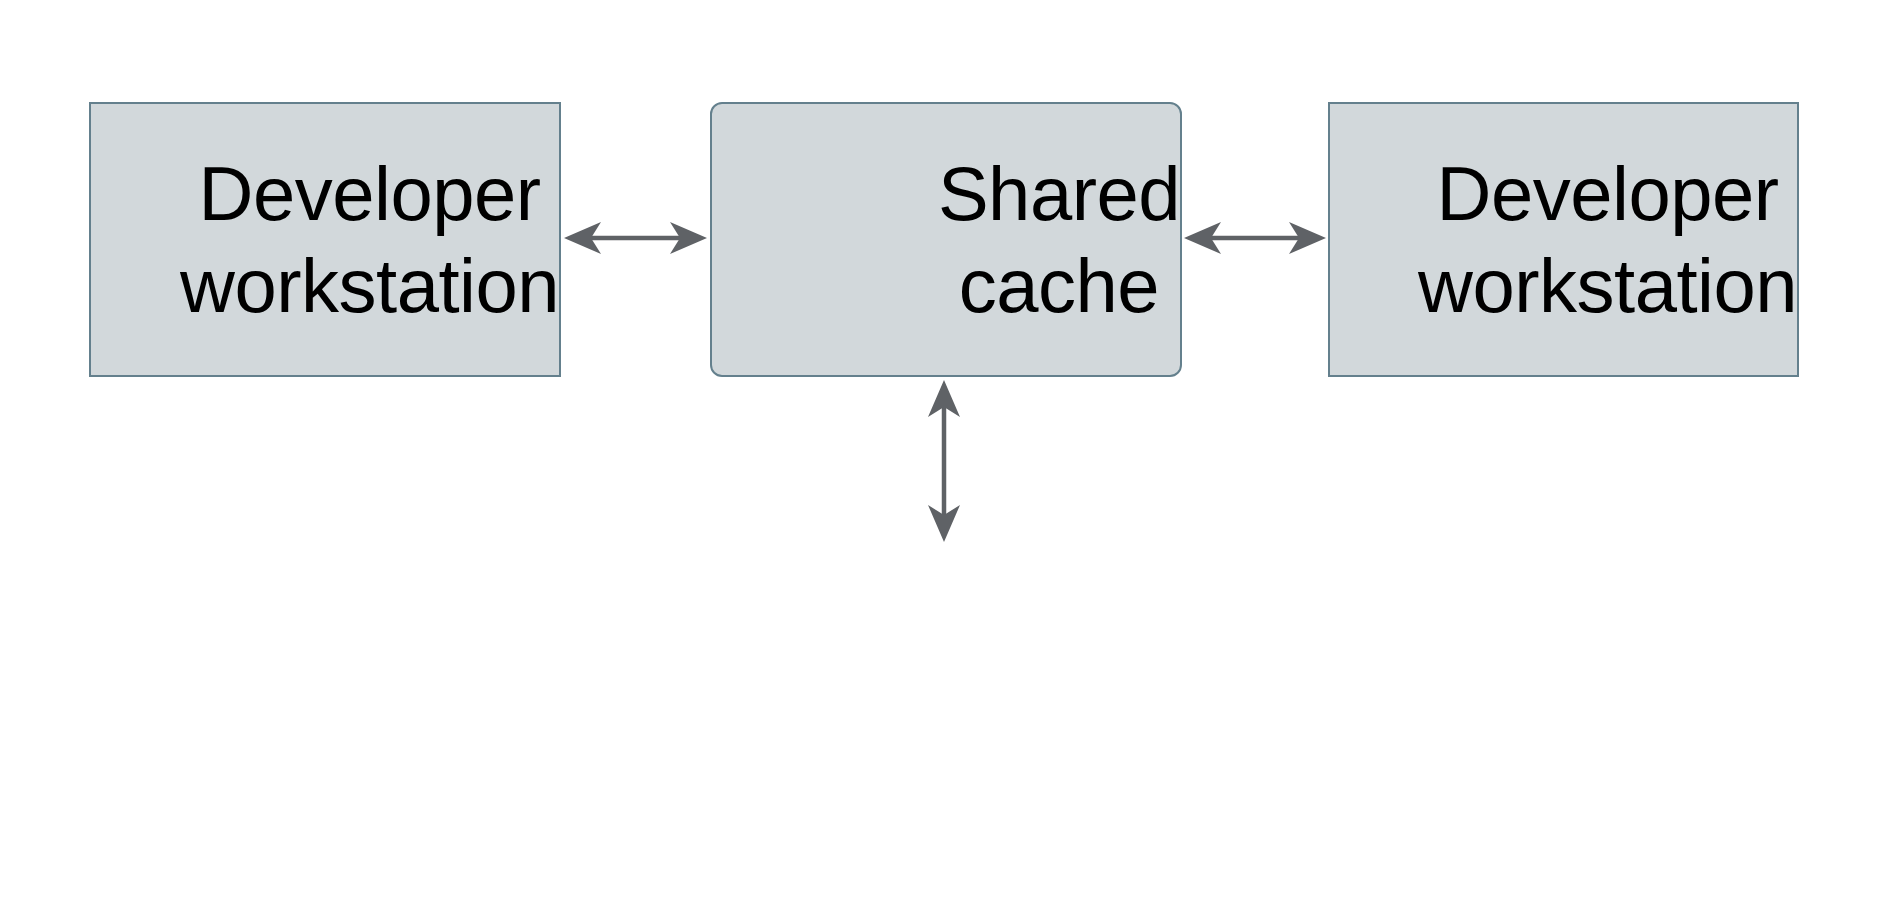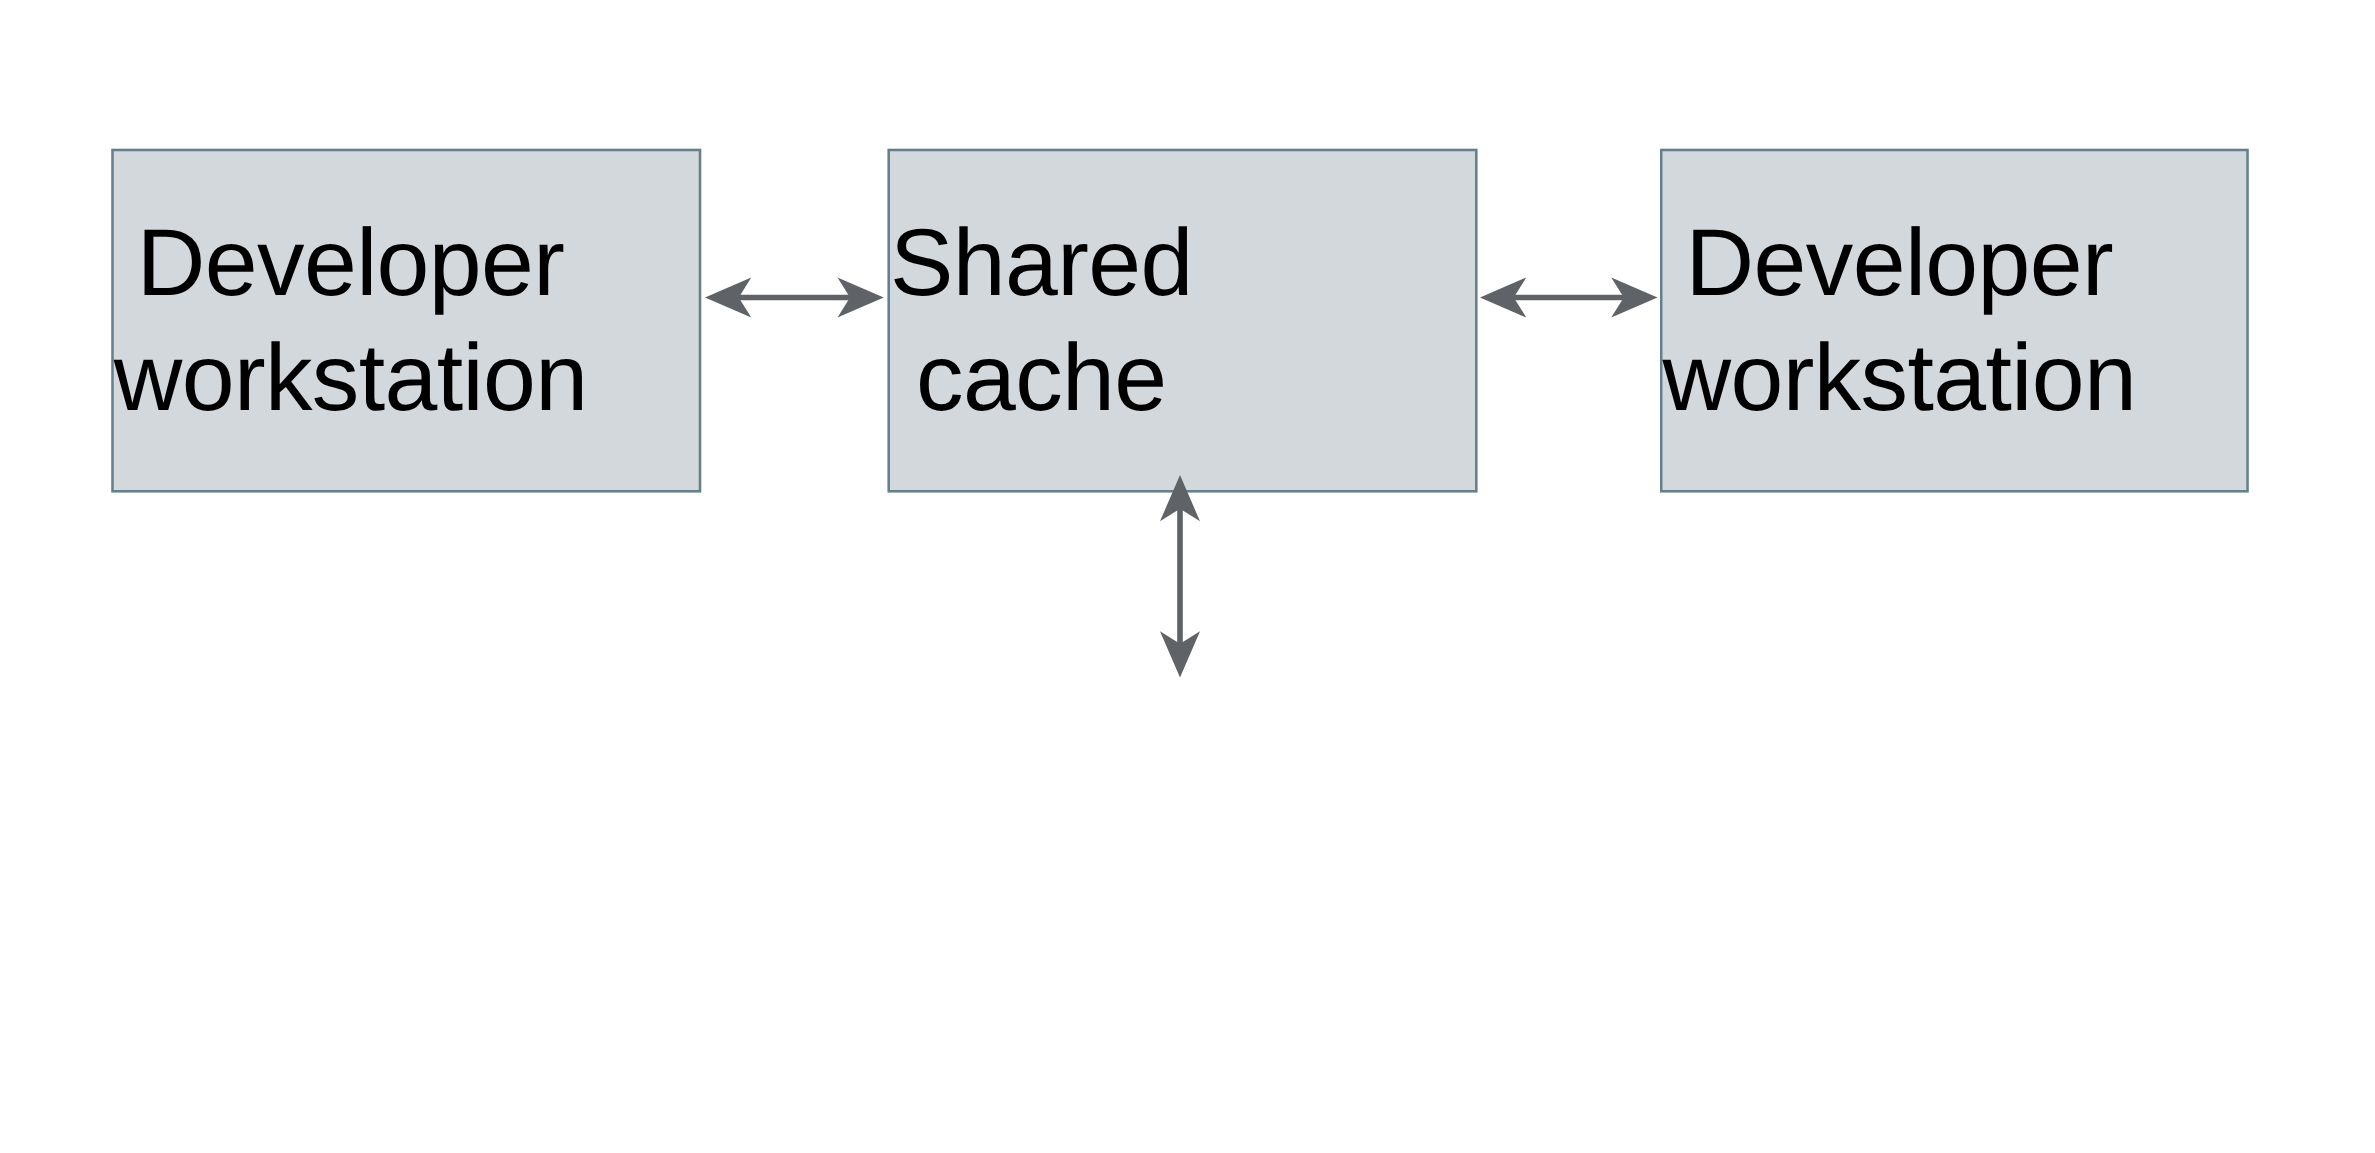--- a/index.html
+++ b/index.html
@@ -15,34 +15,33 @@
     font-family: "Liberation Sans", sans-serif;
     overflow: hidden;
   }
   .node {
     position: absolute;
     box-sizing: border-box;
     background: var(--color-node-fill, #d2d8db);
     border: 2px solid var(--color-node-border, #64808d);
     display: flex;
     align-items: center;
-    justify-content: flex-start;
+    justify-content: flex-end;
     text-align: center;
-    margin-top: 17px;
   }
   .node-label {
     font-size: 76px;
     line-height: 92px;
     font-weight: 400;
     color: var(--color-text, #000000);
     white-space: pre-line;
     letter-spacing: -0.5px;
   }
   .node-dev-left   { left: 89px;   top: 102px; width: 472px; height: 275px; }
-  .node-shared     { left: 710px;  top: 102px; width: 472px; height: 275px; }
+  .node-shared     { left: 710px;  top: 102px; width: 472px; height: 275px; border-radius: 12px; }
   .node-dev-right  { left: 1328px; top: 102px; width: 471px; height: 275px; }
   .node-ci         { left: 708px;  top: 546px; width: 472px; height: 275px; }
 
   .edges-layer {
     position: absolute;
     left: 0; top: 0;
     width: 1900px;
     height: 922px;
     pointer-events: none;
   }

